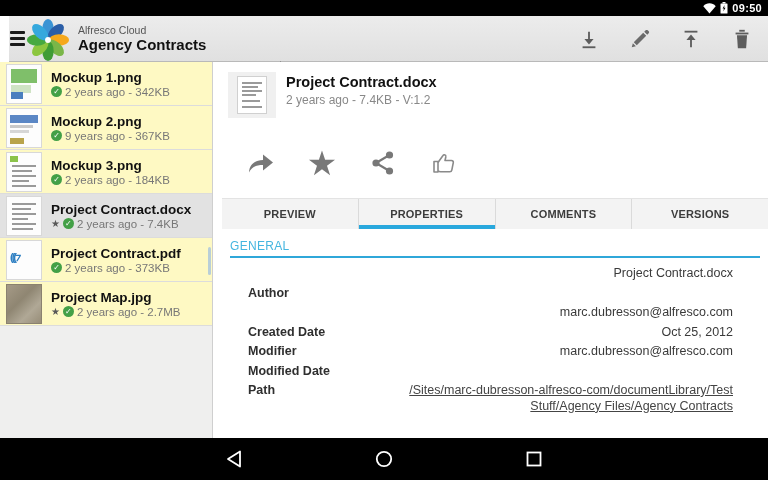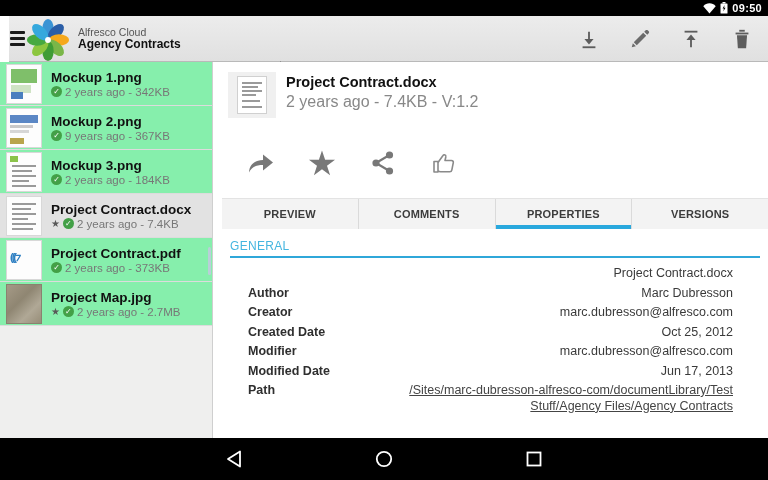--- a/index.html
+++ b/index.html
@@ -15,30 +15,30 @@
 
   
   .app-header { position:absolute; left:9px; top:16px; width:768px; height:46px;
     background:linear-gradient(#ececec,#e0e0e0); border-bottom:1px solid #b9b9b9;
     display:flex; align-items:center; }
   .hamburger { width:15px; height:15px; margin-left:1px; display:flex; flex-direction:column; justify-content:space-between; cursor:pointer; }
   .hamburger span { display:block; height:3px; background:#1a1a1a; border-radius:1px; }
   .logo { width:44px; height:44px; margin-left:1px; margin-top:2px; }
   .title-block { margin-left:8px; line-height:1.15; }
   .title-block .subtitle { font-size:10.5px; color:#555; }
-  .title-block .title { font-size:12px; font-weight:bold; color:#111; }
+  .title-block .title { font-size:15px; font-weight:bold; color:#111; }
   .spinner-caret { width:0; height:0; border-left:9px solid transparent; border-bottom:9px solid #6d6d6d;
     position:absolute; left:263px; top:45px; }
   .header-actions { margin-left:auto; display:flex; align-items:center; padding-right:10px; }
   .header-action { width:51px; height:42px; display:flex; align-items:center; justify-content:center; cursor:pointer; }
 
   
   .sidebar { position:absolute; left:0; top:62px; width:213px; height:376px; background:#efefee;
     border-right:1px solid #cfcfcf; }
-  .file-item { height:44px; background:#86efac; border-bottom:1px solid #dcdcdc; display:flex; align-items:center; padding:2px 4px 2px 6px; cursor:pointer; }
+  .file-item { height:44px; background:#fef9c3; border-bottom:1px solid #dcdcdc; display:flex; align-items:center; padding:2px 4px 2px 6px; cursor:pointer; }
   .file-item.selected { background:#e2e2e2; }
   .thumb { width:36px; height:40px; flex:0 0 36px; border:1px solid #d8d8d8; background:#fff; position:relative; overflow:hidden; }
   .file-text { margin-left:9px; overflow:hidden; }
   .file-title { font-size:13.5px; font-weight:bold; color:#111; white-space:nowrap; }
   .file-meta { font-size:11.5px; color:#777; display:flex; align-items:center; gap:3px; margin-top:1px; }
   .star-mini { color:#595959; font-size:10px; line-height:1; }
   .check-badge { width:11px; height:11px; border-radius:50%; background:#43a047; color:#fff; font-size:8px;
     display:inline-flex; align-items:center; justify-content:center; line-height:1; }
   .sidebar-scroll-thumb { position:absolute; right:1px; top:185px; width:3px; height:28px; background:#b9cfd8; border-radius:2px; }
 
@@ -56,21 +56,21 @@
   .pdf-swirl { position:absolute; left:3px; top:8px; font-size:11px; color:#2e7fc2; font-weight:bold; letter-spacing:-2px; }
   .map-thumb { background:linear-gradient(135deg,#a59a87 0%,#8f8672 40%,#b0a896 70%,#978d78 100%); border:1px solid #8a8170; }
 
   
   .main { position:absolute; left:222px; top:62px; width:546px; height:376px; background:#fff; }
   .doc-header { display:flex; align-items:flex-start; padding:10px 0 0 6px; }
   .doc-thumb-pad { width:48px; height:46px; background:#f0f0f0; display:flex; align-items:center; justify-content:center; }
   .doc-thumb { width:30px; height:38px; border:1px solid #d0d0d0; background:#fff; position:relative; }
   .doc-text { margin-left:10px; margin-top:2px; }
   .doc-title { font-size:14.5px; font-weight:bold; color:#111; }
-  .doc-meta { font-size:16px; color:#888; margin-top:3px; }
+  .doc-meta { font-size:12px; color:#888; margin-top:3px; }
   .doc-actions { display:flex; align-items:center; gap:27px; padding:28px 0 0 22px; height:62px; }
   .doc-action { width:34px; height:34px; display:flex; align-items:center; justify-content:center; cursor:pointer; color:#787878; }
   .doc-action .star-big { font-size:34px; line-height:30px; color:#787878; }
 
   
   .tab-bar { display:flex; height:31px; background:#f3f3f3; border-top:1px solid #e3e3e3; margin-top:18px; }
   .tab { flex:1; display:flex; align-items:center; justify-content:center; position:relative;
     font-size:11px; font-weight:bold; color:#3c3c3c; letter-spacing:.2px; cursor:pointer; border-left:1px solid #dadada; }
   .tab:first-child { border-left:none; }
   .tab.active::after { content:""; position:absolute; left:0; right:0; bottom:0; height:4px; background:#29a8dd; }
@@ -303,59 +303,56 @@
           <path d="M3 10.5 h4 V21 H3 z"></path>
           <path d="M7 11.5 L12 4.5 c.4-.6 1-.9 1.6-.7 1 .3 1.4 1.2 1.2 2.2 L14 9.5 h6.5 c1.2 0 2 1 1.8 2.1 l-1.5 7.5 c-.2 1-1 1.6-2 1.6 H9.5 c-.9 0-1.8-.3-2.5-.9"></path>
         </svg>
       </div>
     </div>
 
     <div class="tab-bar">
       <div class="tab">
           <span>PREVIEW</span>
         </div>
+      <div class="tab active">
+          <span>PROPERTIES</span>
+        </div>
       <div class="tab">
           <span>COMMENTS</span>
-        </div>
-      <div class="tab active">
-          <span>PROPERTIES</span>
         </div>
       <div class="tab">
           <span>VERSIONS</span>
         </div>
     </div>
 
     <div class="section-header">
       <div class="section-title">GENERAL</div>
       <div class="section-rule"></div>
     </div>
 
     <div class="props">
       <div class="prop-row">
         <div class="prop-value">Project Contract.docx</div>
       </div>
       <div class="prop-row">
         <div class="prop-label">Author</div>
-        <div class="prop-value">Marc Dubresson</div>
-      </div>
-      <div class="prop-row">
-        <div class="prop-label">Creator</div>
+      </div>
+      <div class="prop-row">
         <div class="prop-value">marc.dubresson@alfresco.com</div>
       </div>
       <div class="prop-row">
         <div class="prop-label">Created Date</div>
         <div class="prop-value">Oct 25, 2012</div>
       </div>
       <div class="prop-row">
         <div class="prop-label">Modifier</div>
         <div class="prop-value">marc.dubresson@alfresco.com</div>
       </div>
       <div class="prop-row">
         <div class="prop-label">Modified Date</div>
-        <div class="prop-value">Jun 17, 2013</div>
       </div>
       <div class="prop-row">
         <div class="prop-label">Path</div>
         <div class="prop-value link" style="max-width:380px;margin-left:auto">/Sites/marc-dubresson-alfresco-com/documentLibrary/Test Stuff/Agency Files/Agency Contracts</div>
       </div>
     </div>
   </div>
 
   <div class="nav-bar">
     <div class="nav-btn">

